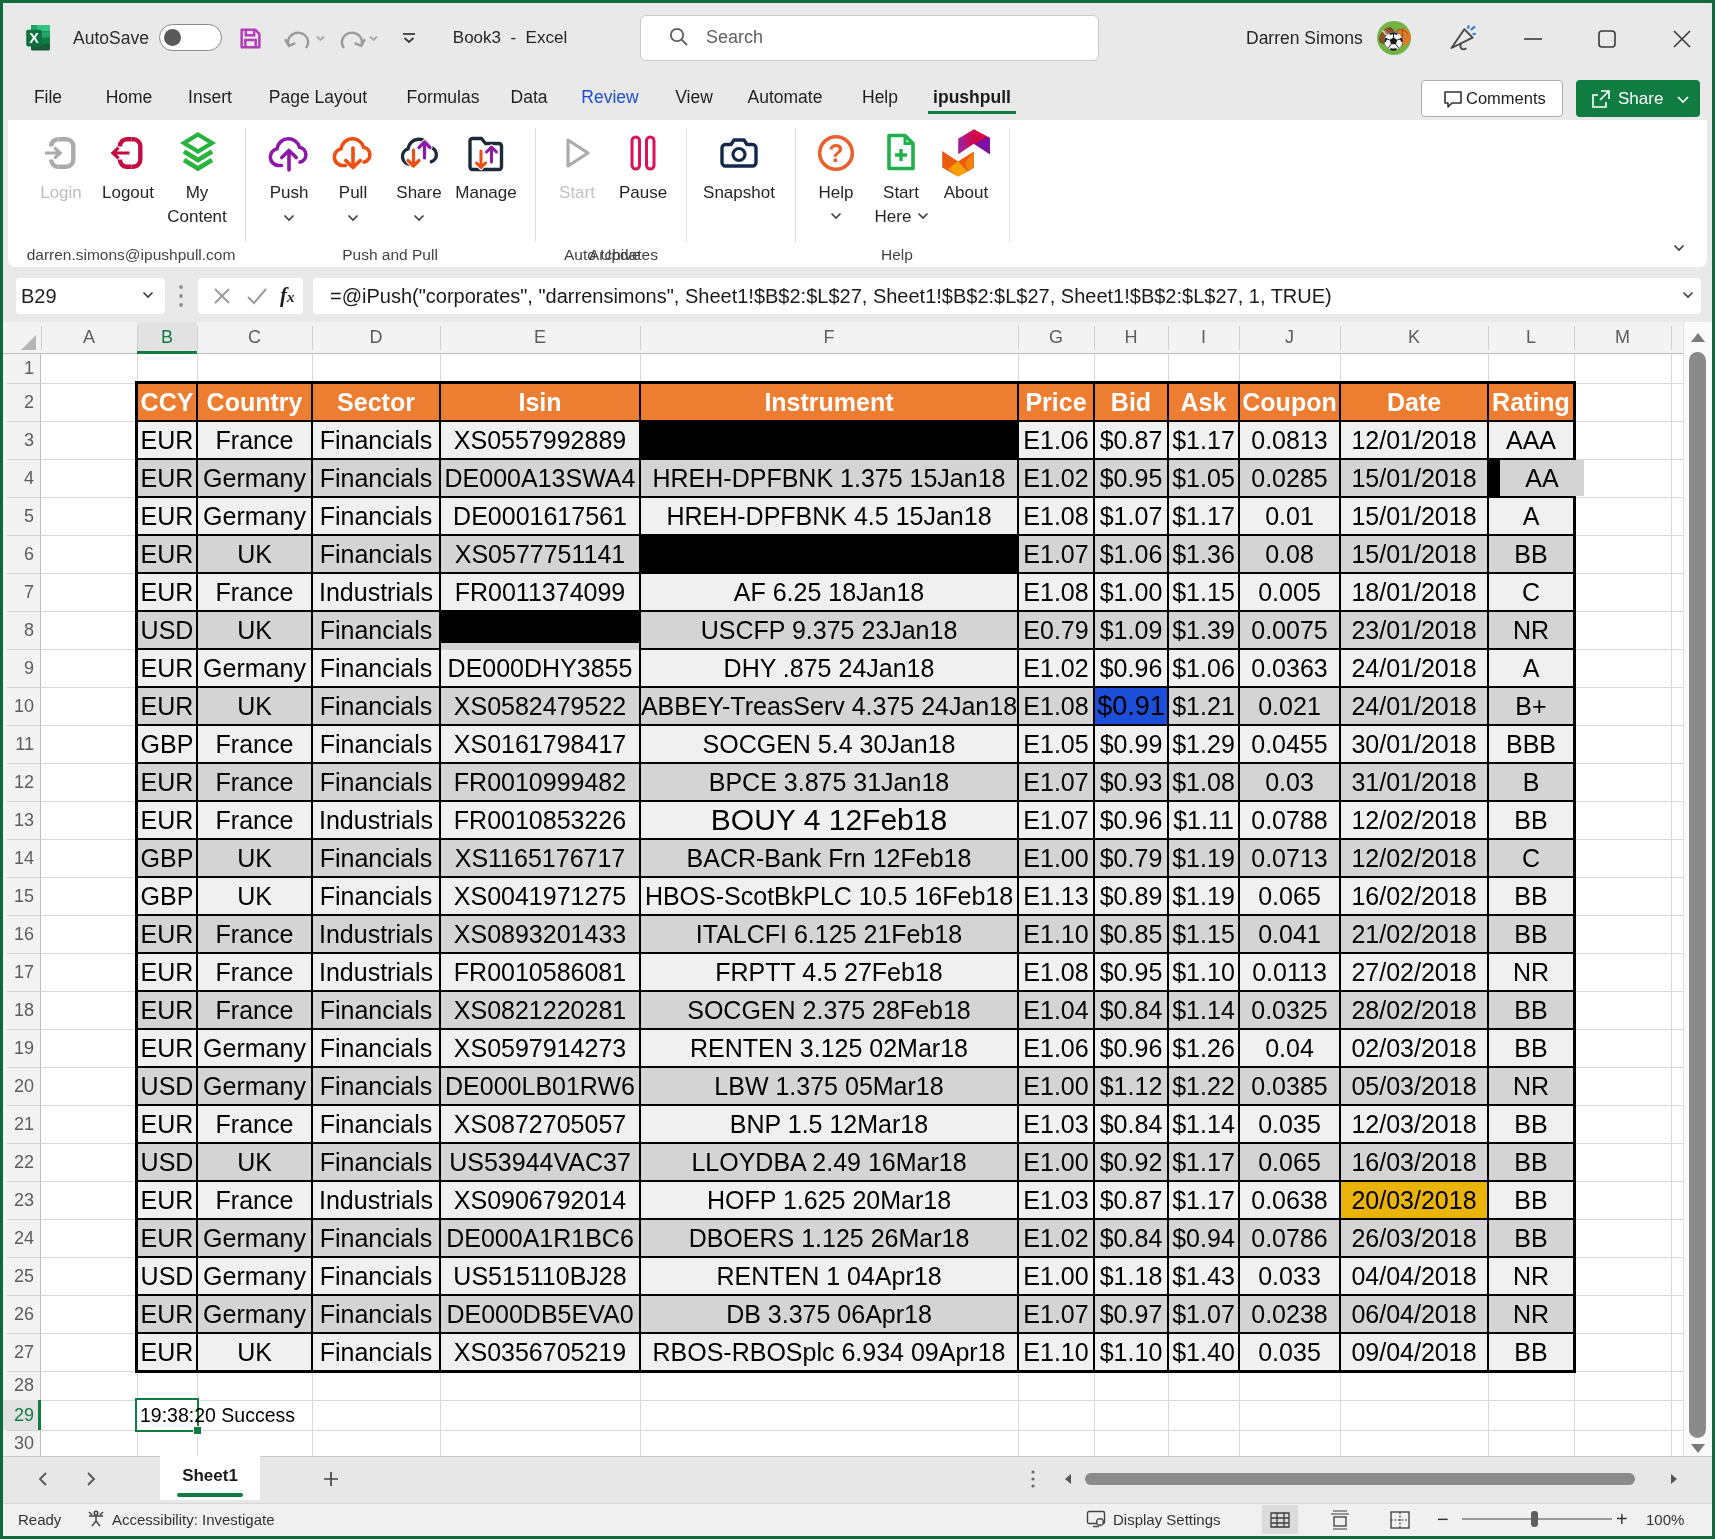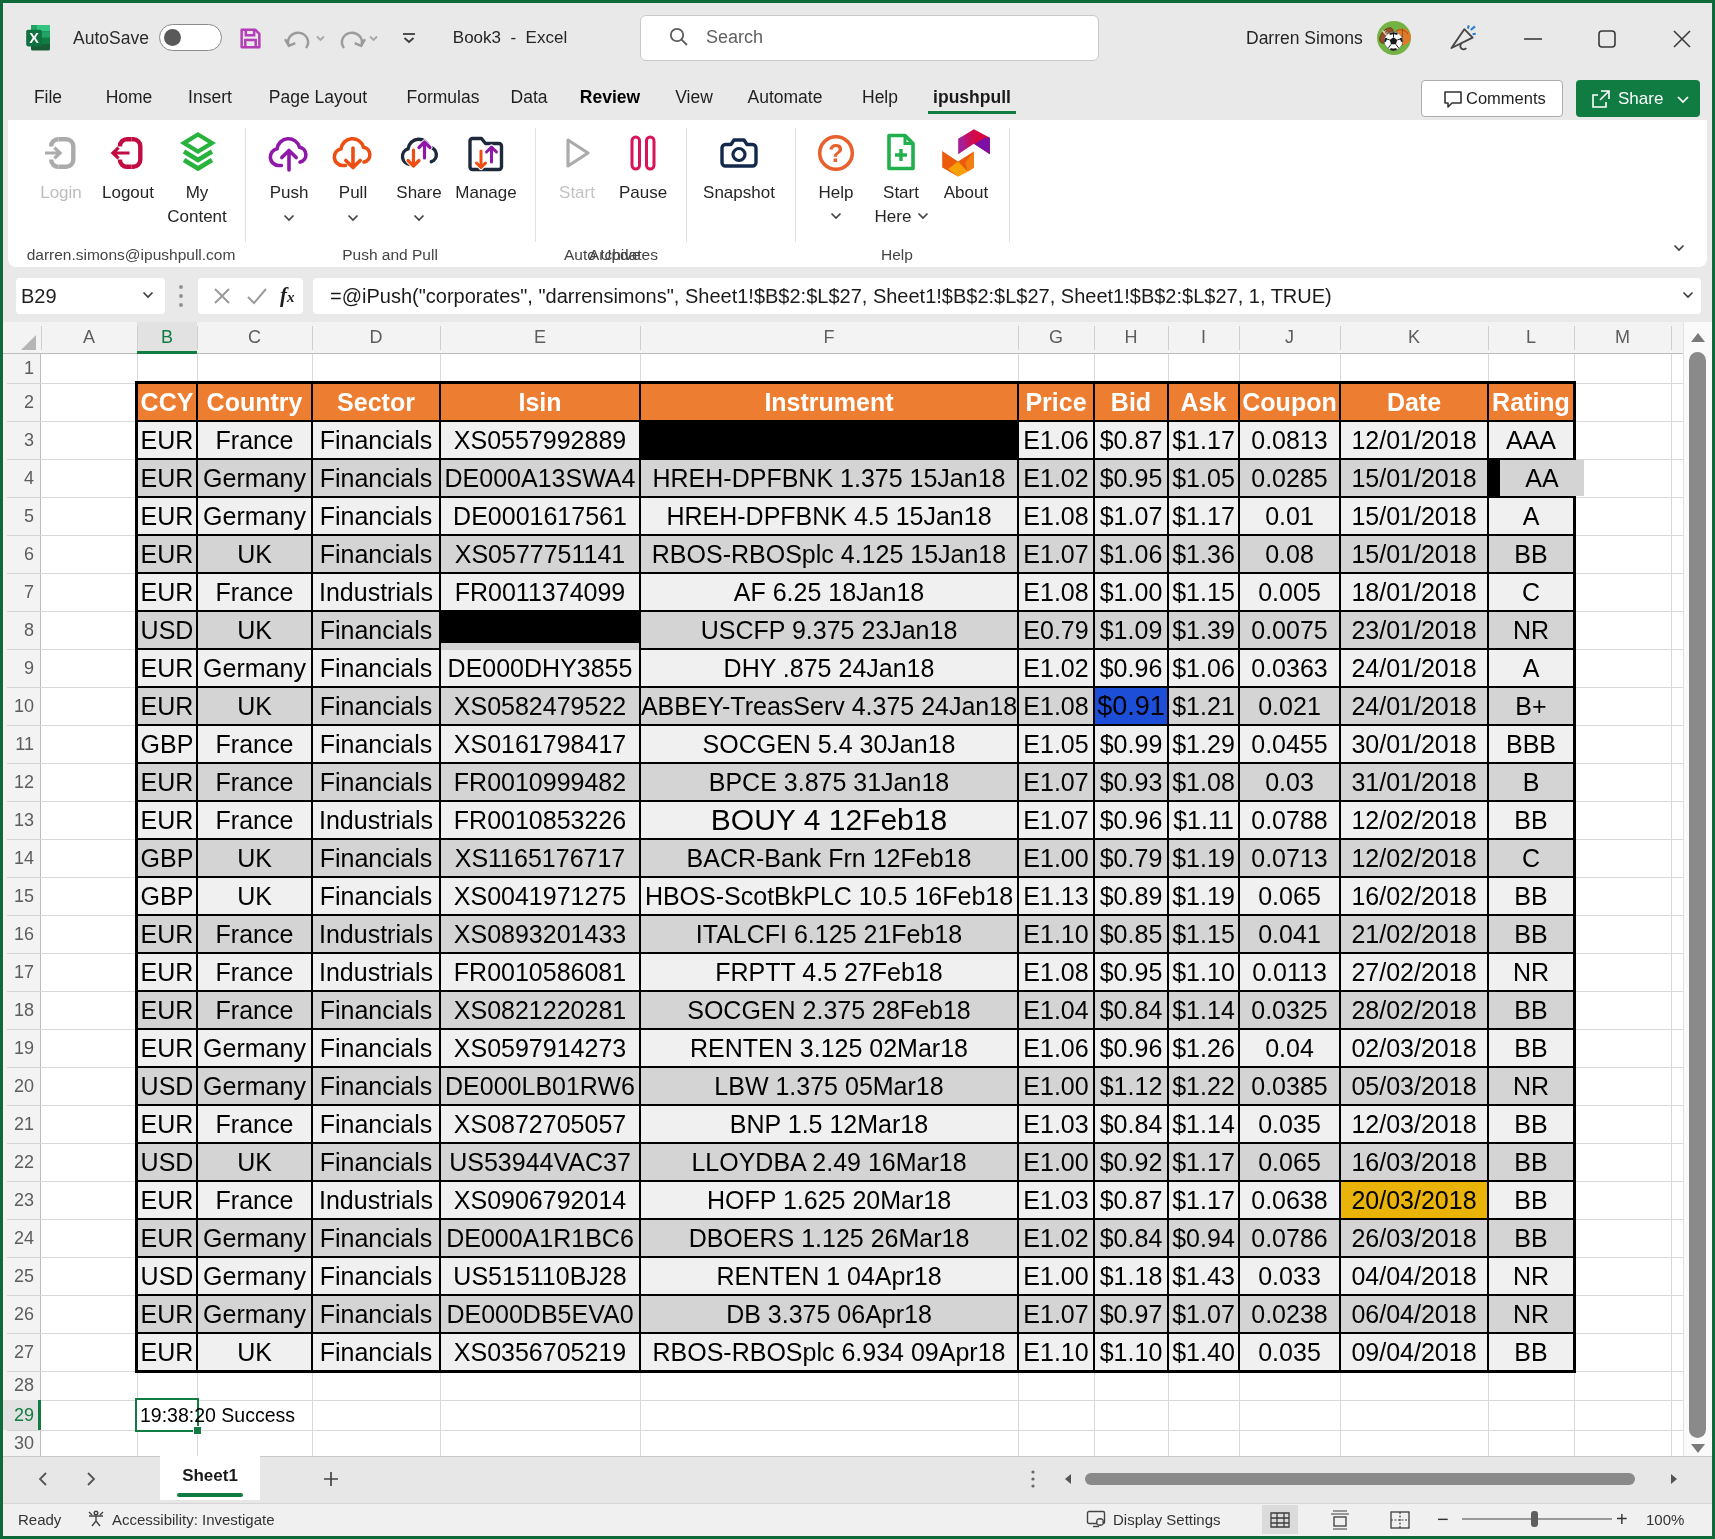--- a/index.html
+++ b/index.html
@@ -92,21 +92,21 @@
 <svg class="abs" style="left:1671px;top:28px" width="22" height="22" viewBox="0 0 22 22">
       <path d="M3 3 L19 19 M19 3 L3 19" stroke="#3a3a3a" stroke-width="1.6"></path>
     </svg>
 <div class="abs" style="left:3px;top:72px;width:1709px;height:48px;background:#E9E9E9"></div>
 <div class="abs" style="left:-32px;top:87px;width:160px;text-align:center;font-size:17.5px;color:#1f1f1f;">File</div>
 <div class="abs" style="left:49px;top:87px;width:160px;text-align:center;font-size:17.5px;color:#1f1f1f;">Home</div>
 <div class="abs" style="left:130px;top:87px;width:160px;text-align:center;font-size:17.5px;color:#1f1f1f;">Insert</div>
 <div class="abs" style="left:238px;top:87px;width:160px;text-align:center;font-size:17.5px;color:#1f1f1f;">Page Layout</div>
 <div class="abs" style="left:363px;top:87px;width:160px;text-align:center;font-size:17.5px;color:#1f1f1f;">Formulas</div>
 <div class="abs" style="left:449px;top:87px;width:160px;text-align:center;font-size:17.5px;color:#1f1f1f;">Data</div>
-<div class="abs" style="left:530px;top:87px;width:160px;text-align:center;font-size:17.5px;color:#000000;font-weight:bold;">Review</div>
+<div class="abs" style="left:530px;top:87px;width:160px;text-align:center;font-size:17.5px;color:#1d4ed8;">Review</div>
 <div class="abs" style="left:614px;top:87px;width:160px;text-align:center;font-size:17.5px;color:#1f1f1f;">View</div>
 <div class="abs" style="left:705px;top:87px;width:160px;text-align:center;font-size:17.5px;color:#1f1f1f;">Automate</div>
 <div class="abs" style="left:800px;top:87px;width:160px;text-align:center;font-size:17.5px;color:#1f1f1f;">Help</div>
 <div class="abs" style="left:892px;top:87px;width:160px;text-align:center;font-size:17.5px;font-weight:bold;color:#1a1a1a;">ipushpull</div>
 <div class="abs" style="left:928px;top:111px;width:88px;height:3px;background:#107C41"></div>
 <div class="abs" style="left:1421px;top:80px;width:142px;height:37px;background:#fff;border:1px solid #ACACAC;border-radius:4px;box-sizing:border-box;"></div>
 <svg class="abs" style="left:1442px;top:88px" width="22" height="22" viewBox="0 0 22 22">
 <path d="M3 4 h16 v11 h-9 l-4 4 v-4 h-3 z" fill="none" stroke="#333" stroke-width="1.6" stroke-linejoin="round"></path>
 </svg>
 <div class="abs" style="left:1466px;top:89px;font-size:16.5px;color:#1f1f1f;">Comments</div>
@@ -441,21 +441,20 @@
 <div class="abs ctr" style="left:1019px;top:498px;width:74px;height:36px;background:#F0F0F0;color:#000;font-weight:normal;font-size:25px;white-space:nowrap;">E1.08</div>
 <div class="abs ctr" style="left:1095px;top:498px;width:72px;height:36px;background:#F0F0F0;color:#000;font-weight:normal;font-size:25px;white-space:nowrap;">$1.07</div>
 <div class="abs ctr" style="left:1169px;top:498px;width:69px;height:36px;background:#F0F0F0;color:#000;font-weight:normal;font-size:25px;white-space:nowrap;">$1.17</div>
 <div class="abs ctr" style="left:1240px;top:498px;width:99px;height:36px;background:#F0F0F0;color:#000;font-weight:normal;font-size:25px;white-space:nowrap;">0.01</div>
 <div class="abs ctr" style="left:1341px;top:498px;width:146px;height:36px;background:#F0F0F0;color:#000;font-weight:normal;font-size:25px;white-space:nowrap;">15/01/2018</div>
 <div class="abs ctr" style="left:1489px;top:498px;width:84px;height:36px;background:#F0F0F0;color:#000;font-weight:normal;font-size:25px;white-space:nowrap;">A</div>
 <div class="abs ctr" style="left:138px;top:536px;width:58px;height:36px;background:#D4D4D4;color:#000;font-weight:normal;font-size:25px;white-space:nowrap;">EUR</div>
 <div class="abs ctr" style="left:198px;top:536px;width:113px;height:36px;background:#D4D4D4;color:#000;font-weight:normal;font-size:25px;white-space:nowrap;">UK</div>
 <div class="abs ctr" style="left:313px;top:536px;width:126px;height:36px;background:#D4D4D4;color:#000;font-weight:normal;font-size:25px;white-space:nowrap;">Financials</div>
 <div class="abs ctr" style="left:441px;top:536px;width:198px;height:36px;background:#D4D4D4;color:#000;font-weight:normal;font-size:25px;white-space:nowrap;">XS0577751141</div>
-<div class="abs ctr" style="left:641px;top:536px;width:376px;height:36px;background:#D4D4D4;color:#000;font-weight:normal;font-size:25px;white-space:nowrap;">RBOS-RBOSplc 4.125 15Jan18</div>
 <div class="abs ctr" style="left:1019px;top:536px;width:74px;height:36px;background:#D4D4D4;color:#000;font-weight:normal;font-size:25px;white-space:nowrap;">E1.07</div>
 <div class="abs ctr" style="left:1095px;top:536px;width:72px;height:36px;background:#D4D4D4;color:#000;font-weight:normal;font-size:25px;white-space:nowrap;">$1.06</div>
 <div class="abs ctr" style="left:1169px;top:536px;width:69px;height:36px;background:#D4D4D4;color:#000;font-weight:normal;font-size:25px;white-space:nowrap;">$1.36</div>
 <div class="abs ctr" style="left:1240px;top:536px;width:99px;height:36px;background:#D4D4D4;color:#000;font-weight:normal;font-size:25px;white-space:nowrap;">0.08</div>
 <div class="abs ctr" style="left:1341px;top:536px;width:146px;height:36px;background:#D4D4D4;color:#000;font-weight:normal;font-size:25px;white-space:nowrap;">15/01/2018</div>
 <div class="abs ctr" style="left:1489px;top:536px;width:84px;height:36px;background:#D4D4D4;color:#000;font-weight:normal;font-size:25px;white-space:nowrap;">BB</div>
 <div class="abs ctr" style="left:138px;top:574px;width:58px;height:36px;background:#F0F0F0;color:#000;font-weight:normal;font-size:25px;white-space:nowrap;">EUR</div>
 <div class="abs ctr" style="left:198px;top:574px;width:113px;height:36px;background:#F0F0F0;color:#000;font-weight:normal;font-size:25px;white-space:nowrap;">France</div>
 <div class="abs ctr" style="left:313px;top:574px;width:126px;height:36px;background:#F0F0F0;color:#000;font-weight:normal;font-size:25px;white-space:nowrap;">Industrials</div>
 <div class="abs ctr" style="left:441px;top:574px;width:198px;height:36px;background:#F0F0F0;color:#000;font-weight:normal;font-size:25px;white-space:nowrap;">FR0011374099</div>

